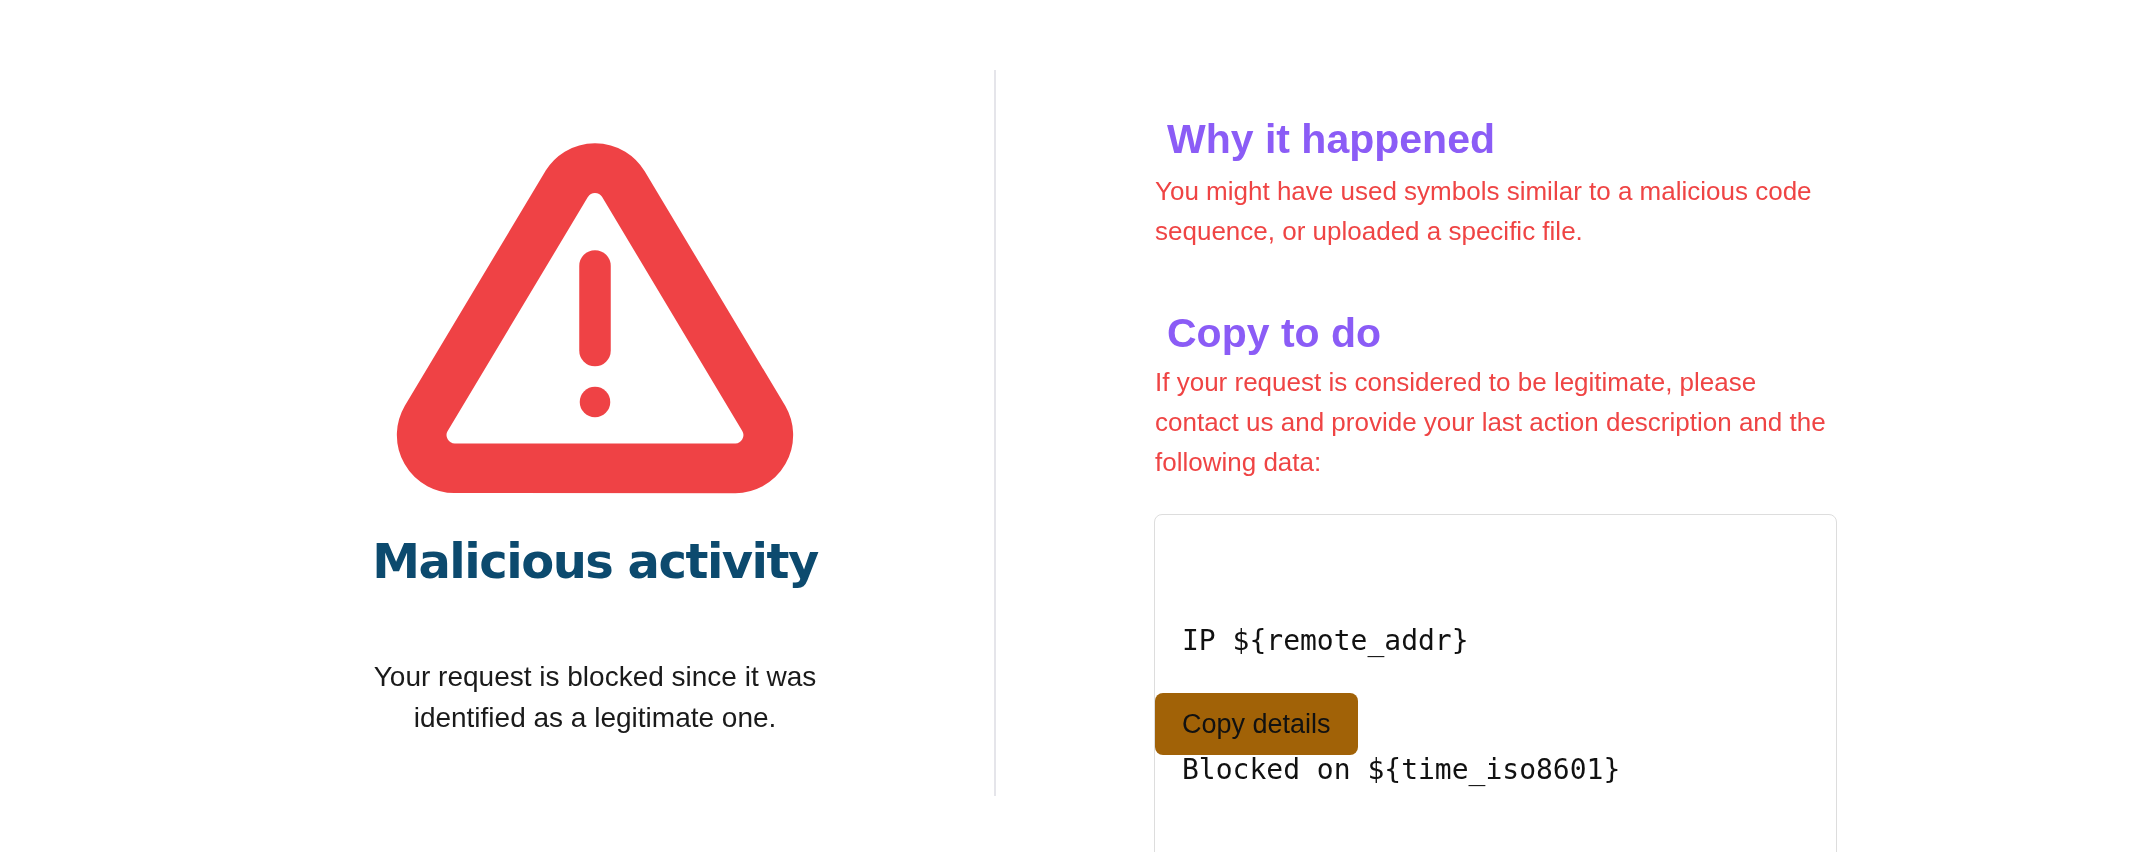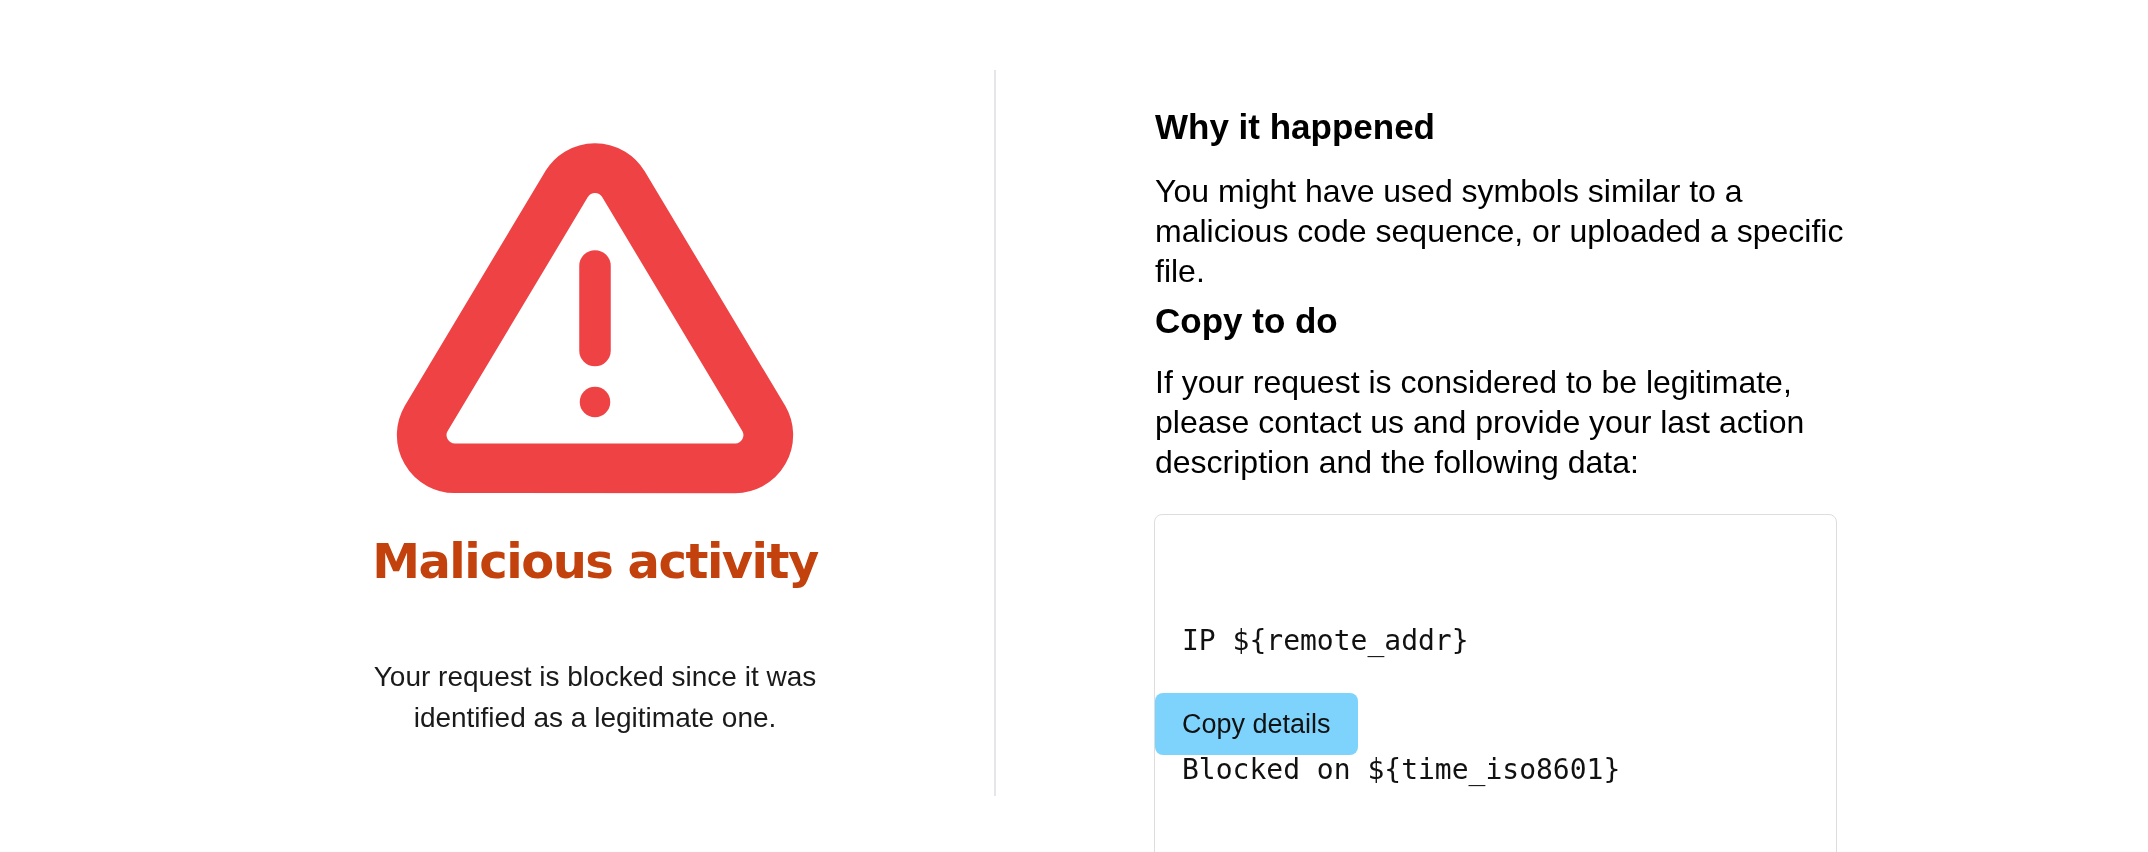--- a/index.html
+++ b/index.html
@@ -34,54 +34,54 @@
     left: 320px;
     top: 528px;
     width: 550px;
     margin: 0;
     text-align: center;
     font-family: "DejaVu Sans", sans-serif;
     font-weight: 800;
     font-size: 48px;
     line-height: 67px;
     letter-spacing: -1.5px;
-    color: #c2410c;
+    color: #0c4a6e;
   }
   .page-title span { display: block; }
   .page-subtitle {
     position: absolute;
     left: 355px;
     top: 656px;
     width: 480px;
     margin: 0;
     text-align: center;
     font-size: 28px;
     line-height: 41px;
     color: #1a1a1a;
   }
   
   .section-heading {
     position: absolute;
     left: 1155px;
-    margin: 0;
-    font-size: 35px;
+    margin: 12px;
+    font-size: 41px;
     line-height: 48px;
     font-weight: 700;
-    color: #000000;
+    color: #8b5cf6;
   }
   .heading-why  { top: 103px; }
   .heading-what { top: 297px; }
   .section-body {
     position: absolute;
     left: 1155px;
     width: 690px;
     margin: 0;
-    font-size: 32px;
+    font-size: 26px;
     line-height: 40px;
-    color: #000000;
+    color: #ef4444;
   }
   .body-why  { top: 171px; }
   .body-what { top: 362px; }
   .details-box {
     position: absolute;
     left: 1154px;
     top: 514px;
     width: 683px;
     box-sizing: border-box;
     border: 1px solid #dddddd;
@@ -95,21 +95,21 @@
     white-space: pre;
   }
   .copy-button {
     position: absolute;
     left: 1155px;
     top: 693px;
     height: 62px;
     padding: 0 27px;
     border: none;
     border-radius: 8px;
-    background: #7dd3fc;
+    background: #a16207;
     color: #111111;
     font-family: "Liberation Sans", sans-serif;
     font-size: 27px;
     cursor: pointer;
     display: inline-flex;
     align-items: center;
   }
 </style>
 </head>
 <body>

